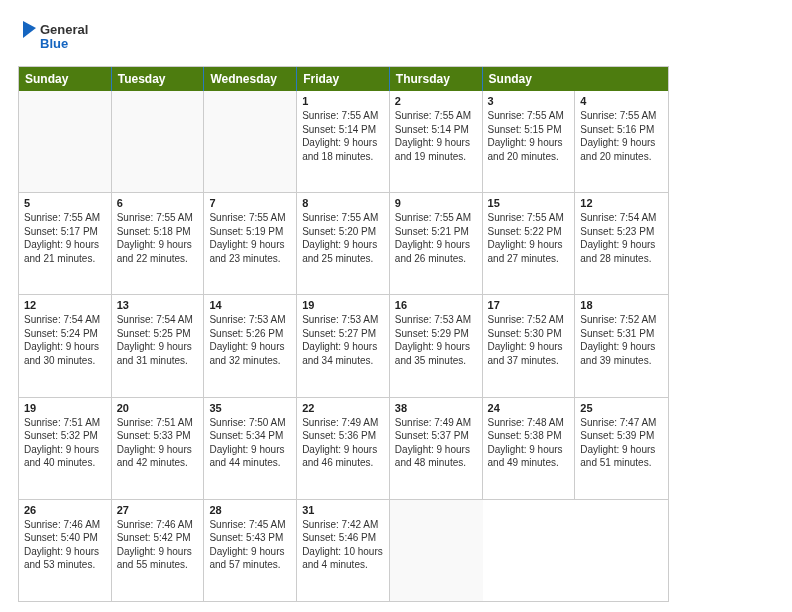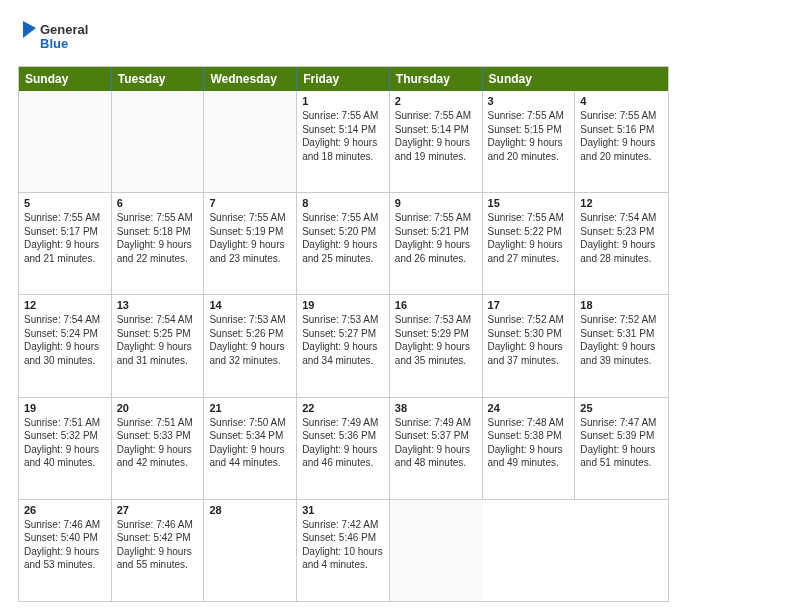--- a/index.html
+++ b/index.html
@@ -248,21 +248,21 @@
 Sunset: 5:32 PM
 Daylight: 9 hours and 40 minutes.</div>
           </div>
           <div class="day-cell">
             <span class="day-number">20</span>
             <div class="day-info" style="white-space: pre-line;">Sunrise: 7:51 AM
 Sunset: 5:33 PM
 Daylight: 9 hours and 42 minutes.</div>
           </div>
           <div class="day-cell">
-            <span class="day-number">21</span>
+            <span class="day-number">35</span>
             <div class="day-info" style="white-space: pre-line;">Sunrise: 7:50 AM
 Sunset: 5:34 PM
 Daylight: 9 hours and 44 minutes.</div>
           </div>
           <div class="day-cell">
             <span class="day-number">22</span>
             <div class="day-info" style="white-space: pre-line;">Sunrise: 7:49 AM
 Sunset: 5:36 PM
 Daylight: 9 hours and 46 minutes.</div>
           </div>
@@ -293,20 +293,23 @@
 Daylight: 9 hours and 53 minutes.</div>
           </div>
           <div class="day-cell">
             <span class="day-number">27</span>
             <div class="day-info" style="white-space: pre-line;">Sunrise: 7:46 AM
 Sunset: 5:42 PM
 Daylight: 9 hours and 55 minutes.</div>
           </div>
           <div class="day-cell">
             <span class="day-number">28</span>
+            <div class="day-info" style="white-space: pre-line;">Sunrise: 7:45 AM
+Sunset: 5:43 PM
+Daylight: 9 hours and 57 minutes.</div>
           </div>
           <div class="day-cell">
             <span class="day-number">31</span>
             <div class="day-info" style="white-space: pre-line;">Sunrise: 7:42 AM
 Sunset: 5:46 PM
 Daylight: 10 hours and 4 minutes.</div>
           </div>
           <div class="day-cell empty"></div>
         </div>
       </div>

